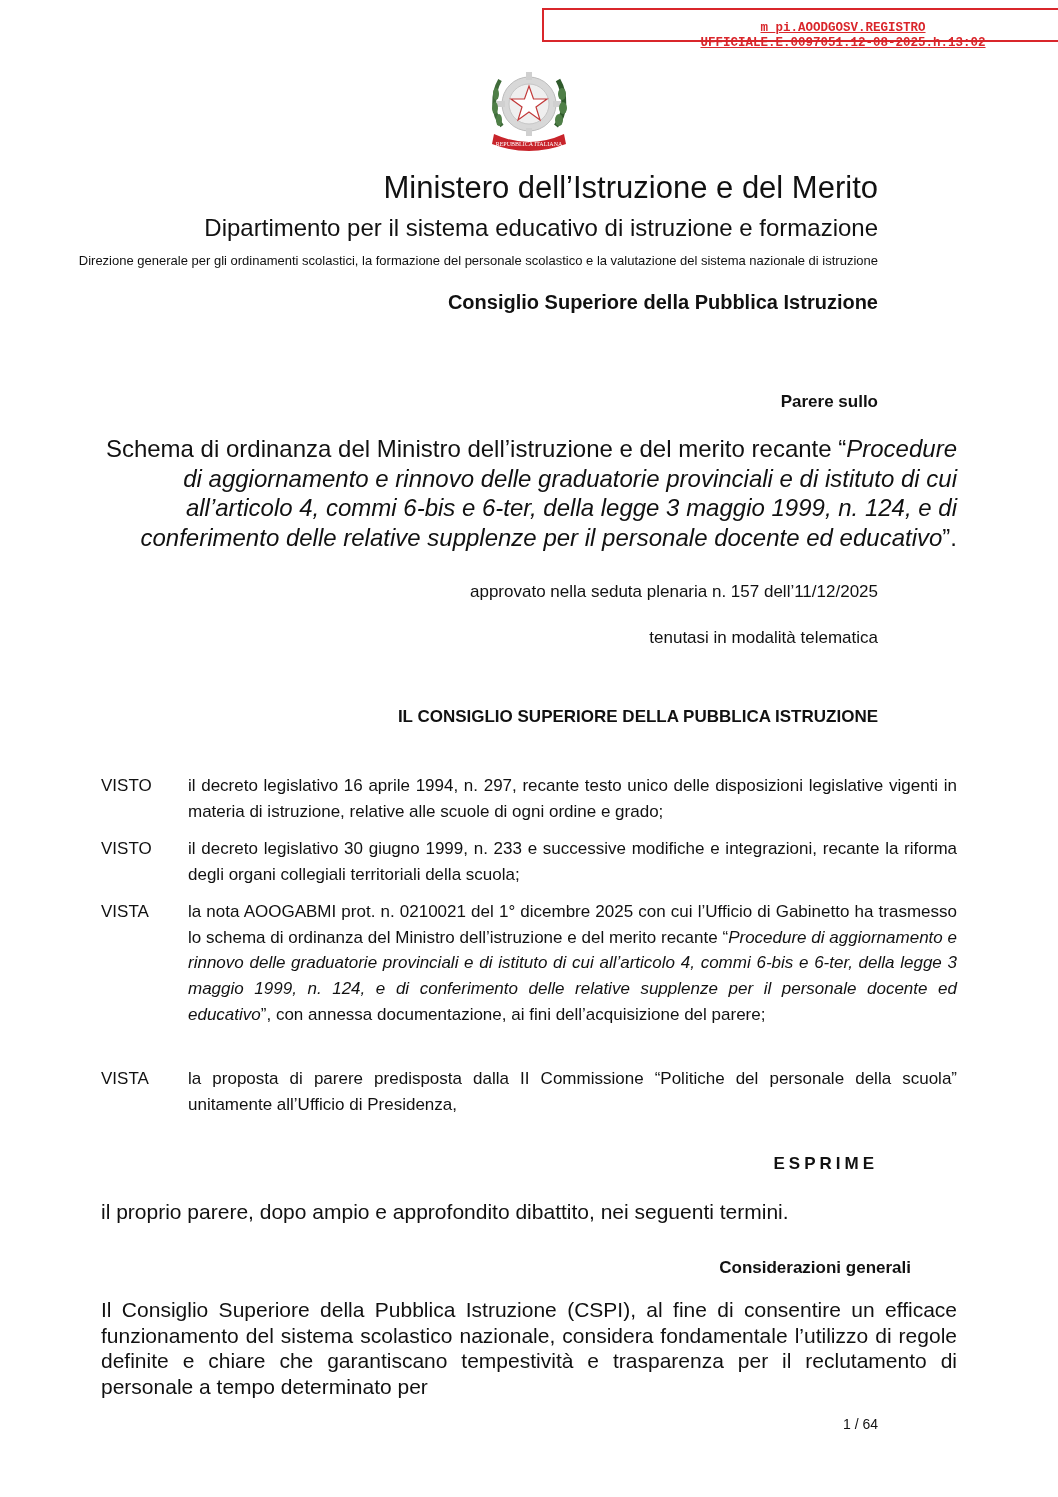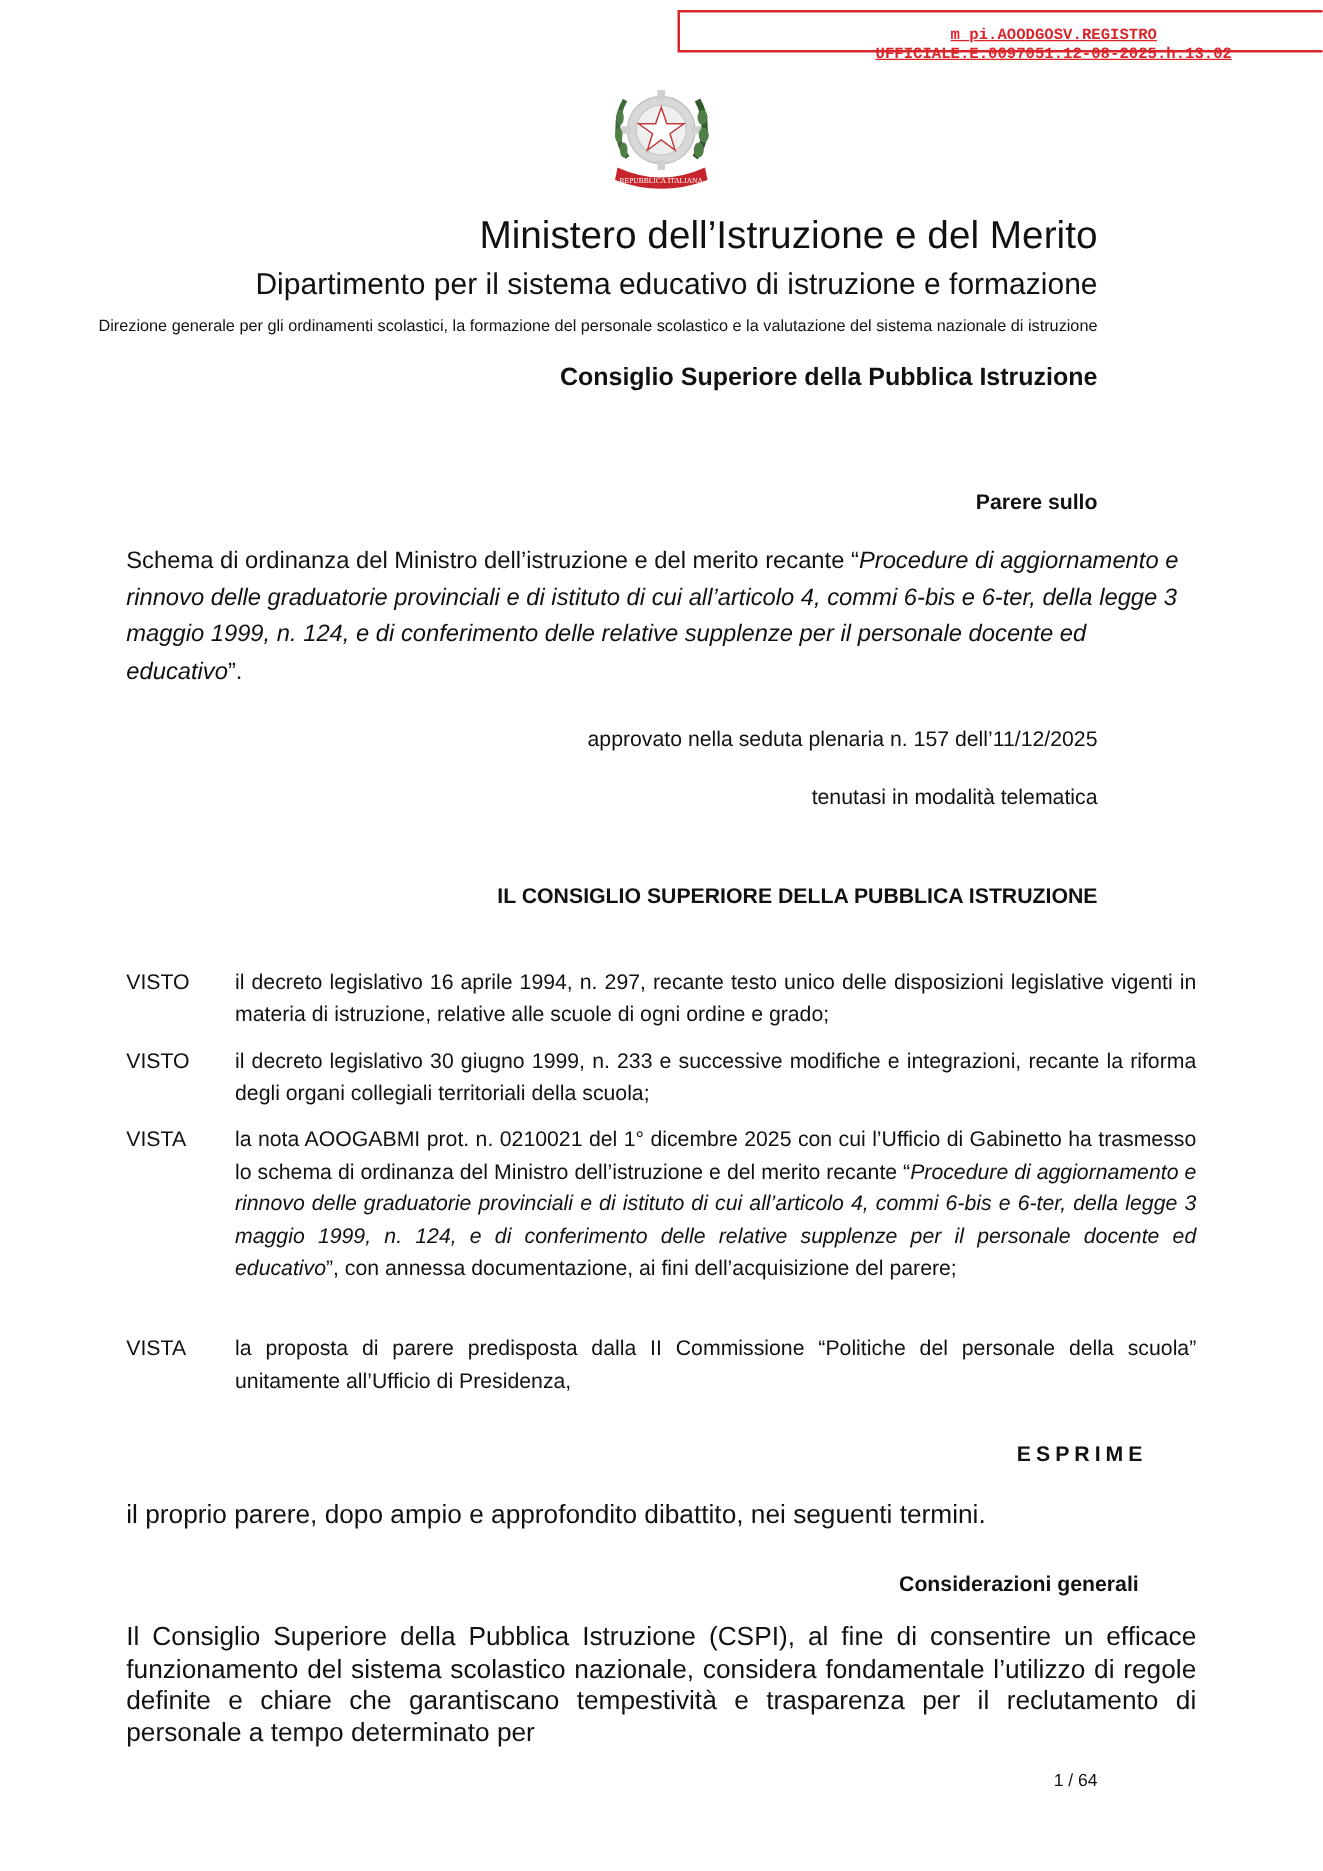--- a/index.html
+++ b/index.html
@@ -17,29 +17,29 @@
   .stamp div { text-decoration: underline; }
   .emblem { position: absolute; left: 484px; top: 64px; width: 90px; height: 90px; }
   .center { position: absolute; left: 0; width: 878px; text-align: right; }
   .t-ministry { top: 168px; font-size: 31px; line-height: 40px; }
   .t-dept { top: 212px; font-size: 24px; line-height: 32px; }
   .t-dir { top: 252px; font-size: 13px; line-height: 18px; }
   .t-cspi { top: 288px; font-size: 20px; font-weight: bold; line-height: 28px; }
   .t-parere { top: 390px; font-size: 17px; font-weight: bold; line-height: 24px; }
   .subject {
     position: absolute; left: 101px; width: 856px; top: 434px;
-    font-size: 19px; line-height: 29.5px; text-align: left;
+    font-size: 24px; line-height: 29.5px; text-align: right;
   }
   .t-approved { top: 580px; font-size: 17px; line-height: 24px; }
   .t-tenutasi { top: 626px; font-size: 17px; line-height: 24px; }
   .t-consiglio { top: 705px; font-size: 17px; font-weight: bold; line-height: 24px; }
   .vrow { position: absolute; left: 101px; width: 856px; font-size: 17px; line-height: 25.7px; }
   .vrow .lab { position: absolute; left: 0; top: 0; font-weight: normal; }
   .vrow .txt { margin-left: 87px; text-align: justify; }
-  .t-esprime { top: 1152px; font-size: 17px; font-weight: bold; letter-spacing: 4px; line-height: 24px; padding-left: 40px; }
+  .t-esprime { top: 1152px; font-size: 17px; font-weight: bold; letter-spacing: 4px; line-height: 24px; }
   .p-line { position: absolute; left: 101px; width: 856px; font-size: 21px; line-height: 25.7px; }
   .t-consid { top: 1256px; font-size: 17px; font-weight: bold; line-height: 24px; padding-left: 33px; }
   .body-para { top: 1297px; text-align: justify; }
   .t-page { top: 1414px; font-size: 14px; line-height: 20px; }
   i { font-style: italic; }
 </style>
 </head>
 <body>
 
 <div class="stamp">

